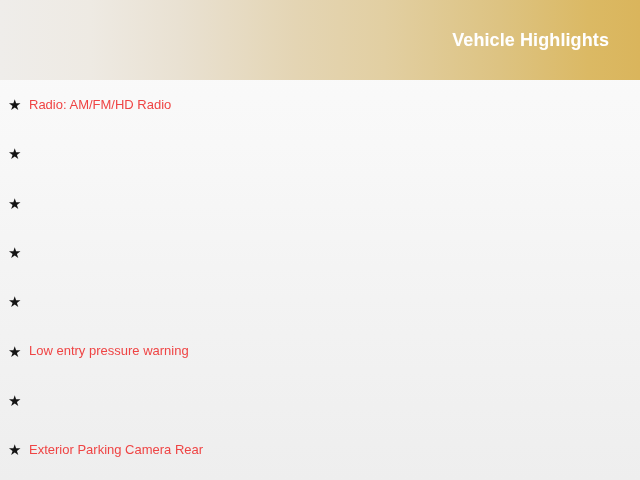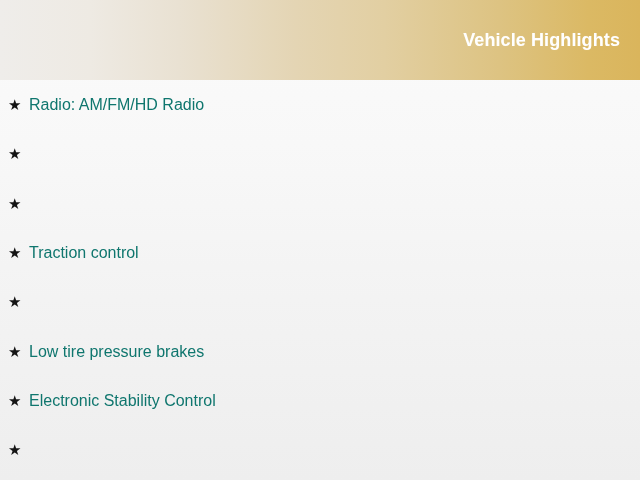--- a/index.html
+++ b/index.html
@@ -38,21 +38,21 @@
         #dab55c 100%);
     display: flex;
     align-items: center;
     justify-content: flex-end;
   }
   .header-title {
     color: #ffffff;
     font-size: 18px;
     font-weight: bold;
     letter-spacing: 0.1px;
-    padding-right: 20px;
+    padding-right: 31px;
     margin-top: 0;
     white-space: nowrap;
     text-shadow: 0 0 1px rgba(255,255,255,0.25);
   }
   
   .highlights {
     position: absolute;
     top: 80px;
     left: 0;
     width: 640px;
@@ -69,22 +69,22 @@
   }
   .bullet-star {
     flex: 0 0 auto;
     width: 21px;
     color: #141414;
     font-size: 15px;
     line-height: 1;
     text-align: left;
   }
   .highlight-label {
-    color: #0f766e;
-    font-size: 16px;
+    color: #ef4444;
+    font-size: 13px;
     line-height: 1.2;
     white-space: nowrap;
   }
 </style>
 </head>
 <body>
 
 <div class="page">
 
   <div class="header">
@@ -97,31 +97,30 @@
       <span class="highlight-label">Radio: AM/FM/HD Radio</span>
     </li>
     <li class="highlight-item">
       <span class="bullet-star">★</span>
     </li>
     <li class="highlight-item">
       <span class="bullet-star">★</span>
     </li>
     <li class="highlight-item">
       <span class="bullet-star">★</span>
-      <span class="highlight-label">Traction control</span>
     </li>
     <li class="highlight-item">
       <span class="bullet-star">★</span>
     </li>
     <li class="highlight-item">
       <span class="bullet-star">★</span>
-      <span class="highlight-label">Low tire pressure brakes</span>
+      <span class="highlight-label">Low entry pressure warning</span>
     </li>
     <li class="highlight-item">
       <span class="bullet-star">★</span>
-      <span class="highlight-label">Electronic Stability Control</span>
     </li>
     <li class="highlight-item">
       <span class="bullet-star">★</span>
+      <span class="highlight-label">Exterior Parking Camera Rear</span>
     </li>
   </ul>
 
 </div>
 
 </body></html>

